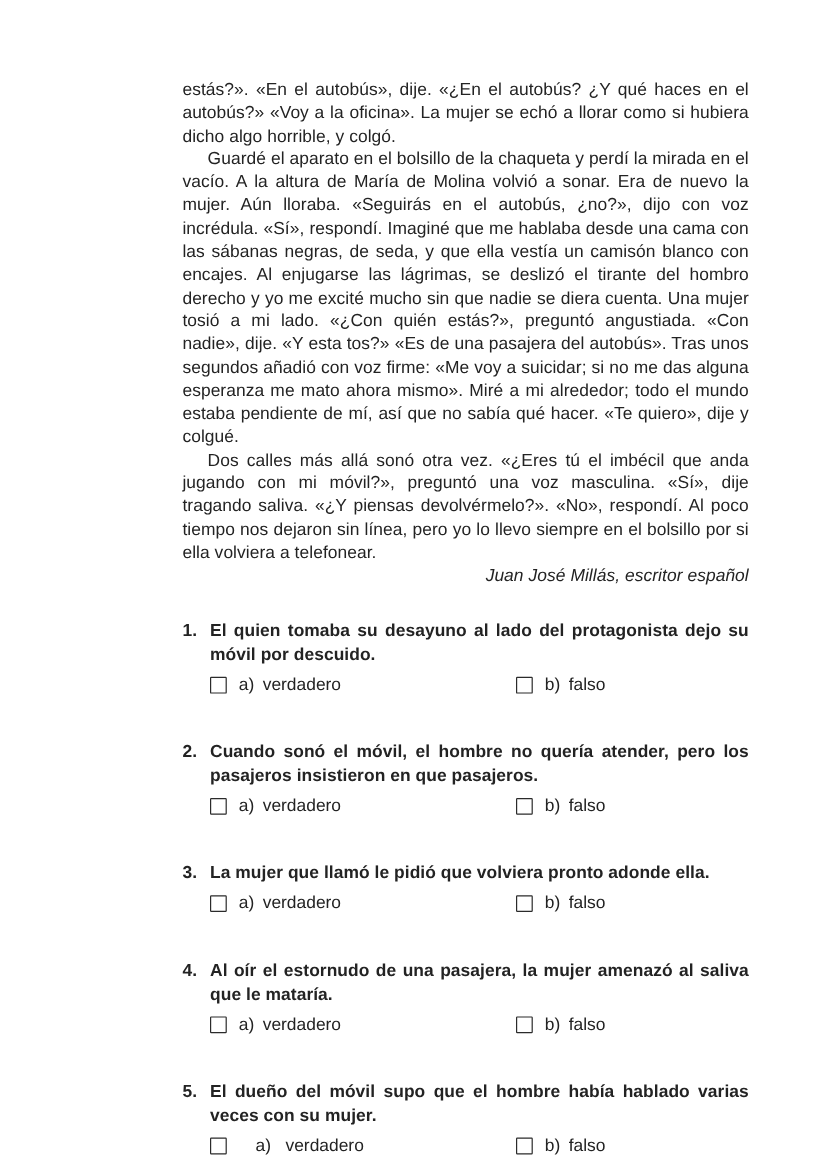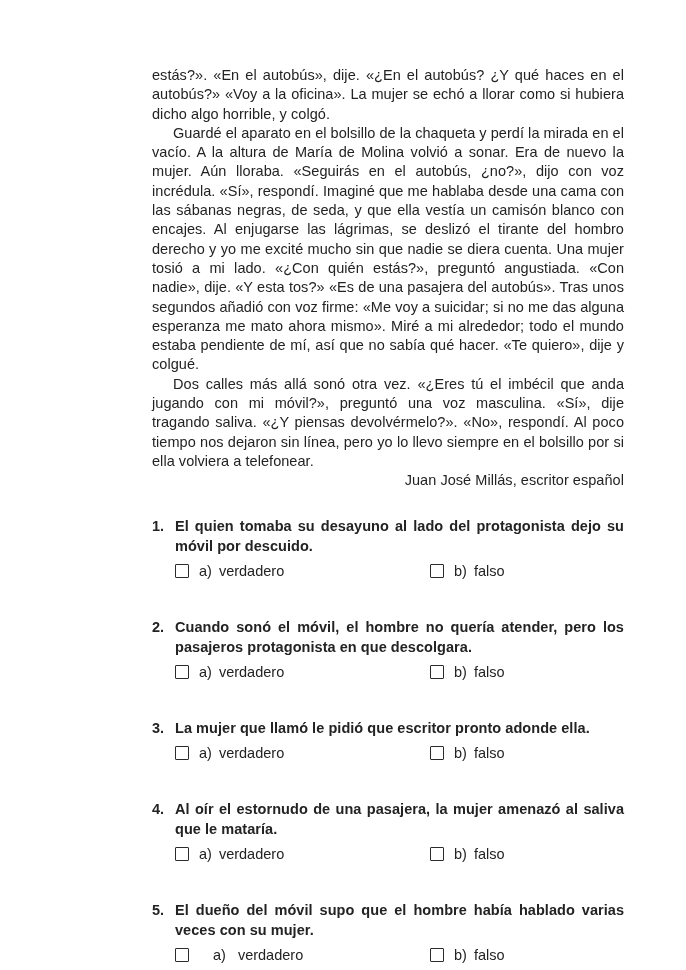--- a/index.html
+++ b/index.html
@@ -35,20 +35,21 @@
     letter-spacing: 0.05px;
   }
   .passage p.indent {
     text-indent: 21px;
   }
   .attribution {
     margin: 0;
     font-size: 14.5px;
     line-height: 19.3px;
     text-align: right !important;
+    font-style: italic;
   }
   
   .questions {
     margin-top: 25px;
   }
   .question {
     margin-bottom: 36px;
   }
   .q-row {
     display: flex;
@@ -127,40 +128,40 @@
             <span class="checkbox"></span>
             <span class="opt-prefix">b)</span>
             <span class="opt-label">falso</span>
           </div>
         </div>
       </div>
 
       <div class="question">
         <div class="q-row">
           <span class="q-num">2.</span>
-          <div class="q-text">Cuando sonó el móvil, el hombre no quería atender, pero los pasajeros protagonista en que descolgara.</div>
+          <div class="q-text">Cuando sonó el móvil, el hombre no quería atender, pero los pasajeros insistieron en que pasajeros.</div>
         </div>
         <div class="options">
           <div class="option option-a">
             <span class="checkbox"></span>
             <span class="opt-prefix">a)</span>
             <span class="opt-label">verdadero</span>
           </div>
           <div class="option option-b">
             <span class="checkbox"></span>
             <span class="opt-prefix">b)</span>
             <span class="opt-label">falso</span>
           </div>
         </div>
       </div>
 
       <div class="question">
         <div class="q-row">
           <span class="q-num">3.</span>
-          <div class="q-text">La mujer que llamó le pidió que escritor pronto adonde ella.</div>
+          <div class="q-text">La mujer que llamó le pidió que volviera pronto adonde ella.</div>
         </div>
         <div class="options">
           <div class="option option-a">
             <span class="checkbox"></span>
             <span class="opt-prefix">a)</span>
             <span class="opt-label">verdadero</span>
           </div>
           <div class="option option-b">
             <span class="checkbox"></span>
             <span class="opt-prefix">b)</span>

